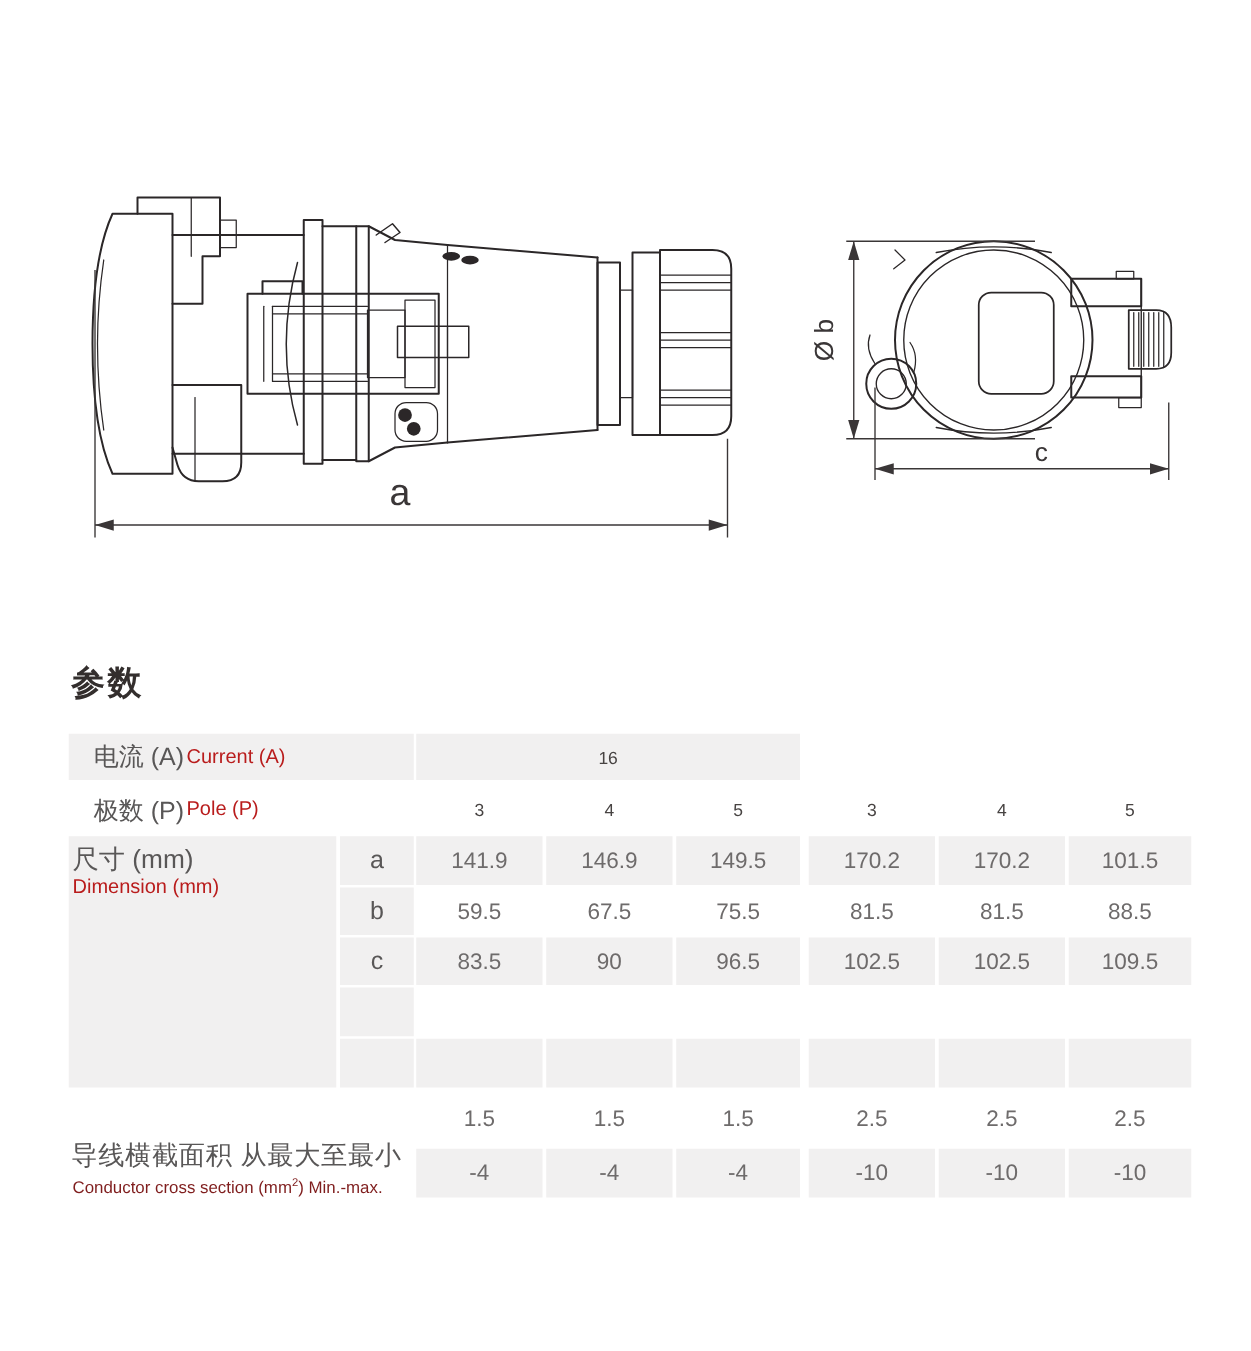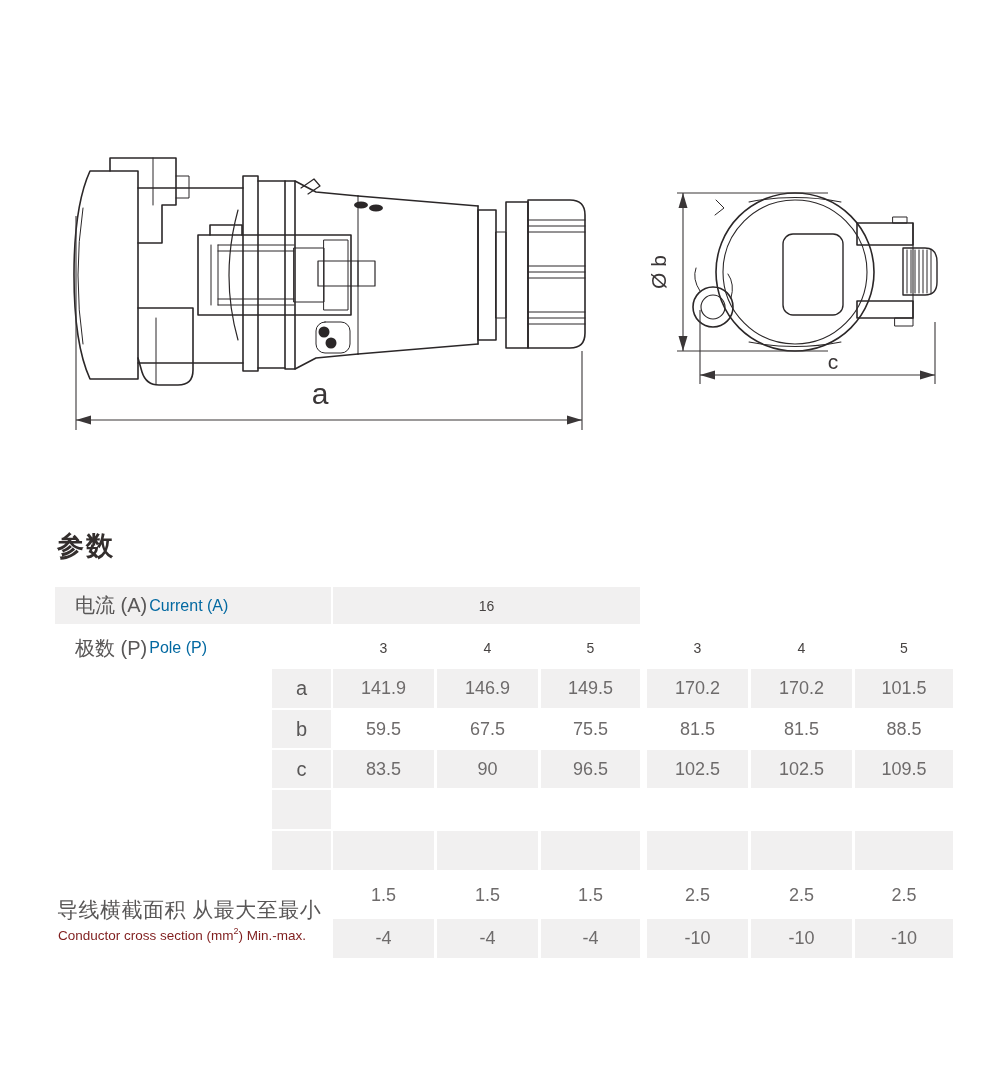--- a/index.html
+++ b/index.html
@@ -16,21 +16,21 @@
                  color:#332e2d;letter-spacing:2px;}
 
   
   #param-table{position:absolute;left:55px;top:587px;width:898px;height:371px;}
   .tcell{position:absolute;display:flex;align-items:center;justify-content:center;
          font-size:18px;color:#6e6b6b;box-sizing:border-box;}
   .shade{background:#f1f0f0;}
   .num-big{font-size:14px;color:#474342;}
   .label-cell{justify-content:flex-start;padding-left:3px;}
   .zh{font-size:20px;color:#595757;}
-  .en{font-size:16px;color:#0369a1;margin-left:2px;}
+  .en{font-size:16px;color:#b91c1c;margin-left:2px;}
   .sub-key{font-size:20px;color:#595757;}
 
   
   .cl-wide{left:0;width:276px;padding-left:20px;}
   .cl{left:0;width:214px;}
   .cs{left:217px;width:59px;}
   .d0{left:278px;width:101px;}
   .d1{left:382px;width:101px;}
   .d2{left:486px;width:99px;}
   .d3{left:592px;width:101px;}
@@ -49,21 +49,21 @@
   .r7{top:244px;height:39px;}
   .r8{top:287px;height:43px;}
   .r9{top:332px;height:39px;}
 
   
   #dim-label{top:82px;height:201px;align-items:flex-start;flex-direction:column;
              justify-content:flex-start;padding:7px 0 0 3px;}
   #dim-label .zh{font-size:21px;line-height:24px;}
   #dim-label .en{font-size:16px;margin-left:0;line-height:20px;}
   #conductor-label{top:287px;height:84px;background:#fff;align-items:flex-start;
-                   flex-direction:column;justify-content:center;padding:8px 0 0 2px;}
+                   flex-direction:column;justify-content:flex-end;padding:8px 0 0 2px;}
   #conductor-label .zh{font-size:21px;line-height:26px;letter-spacing:0.5px;}
   #conductor-label .en{font-size:13.5px;margin-left:1px;color:#7f1d1d;line-height:17px;}
   #conductor-label sup{font-size:9px;}
 </style>
 </head>
 <body>
 
 <div id="page">
 
   <svg id="side-view" viewBox="0 0 540 300">
@@ -190,20 +190,24 @@
       <span class="zh">极数 (P)</span>
       <span class="en">Pole (P)</span>
     </div>
     <div class="tcell r2 d0 num-big">3</div>
     <div class="tcell r2 d1 num-big">4</div>
     <div class="tcell r2 d2 num-big">5</div>
     <div class="tcell r2 d3 num-big">3</div>
     <div class="tcell r2 d4 num-big">4</div>
     <div class="tcell r2 d5 num-big">5</div>
 
+    <div class="tcell shade cl" id="dim-label">
+      <span class="zh">尺寸 (mm)</span>
+      <span class="en">Dimension (mm)</span>
+    </div>
 
     <div class="tcell shade r3 cs sub-key">a</div>
     <div class="tcell shade r3 d0">141.9</div>
     <div class="tcell shade r3 d1">146.9</div>
     <div class="tcell shade r3 d2">149.5</div>
     <div class="tcell shade r3 d3">170.2</div>
     <div class="tcell shade r3 d4">170.2</div>
     <div class="tcell shade r3 d5">101.5</div>
 
     <div class="tcell shade r4 cs sub-key">b</div>

